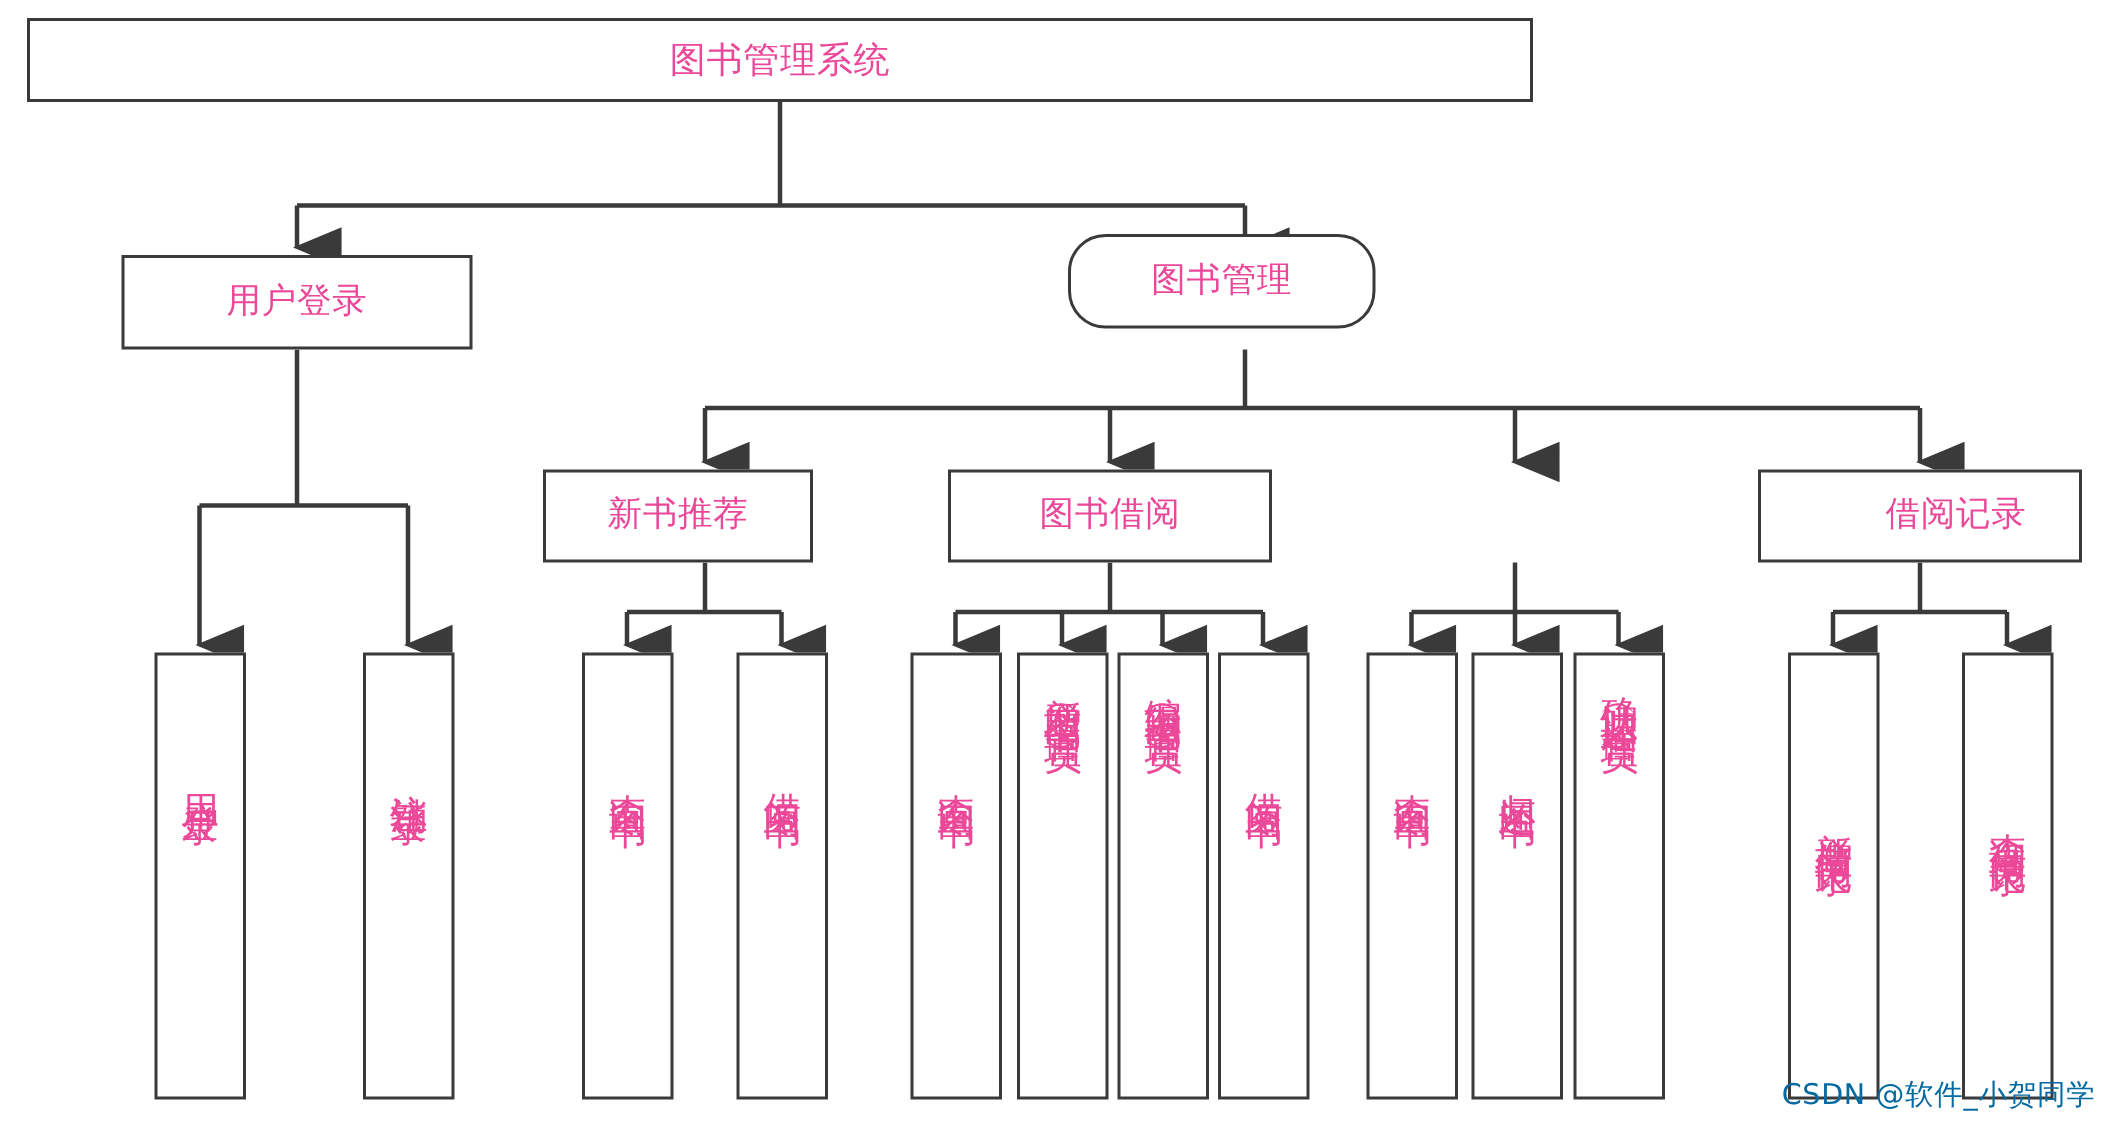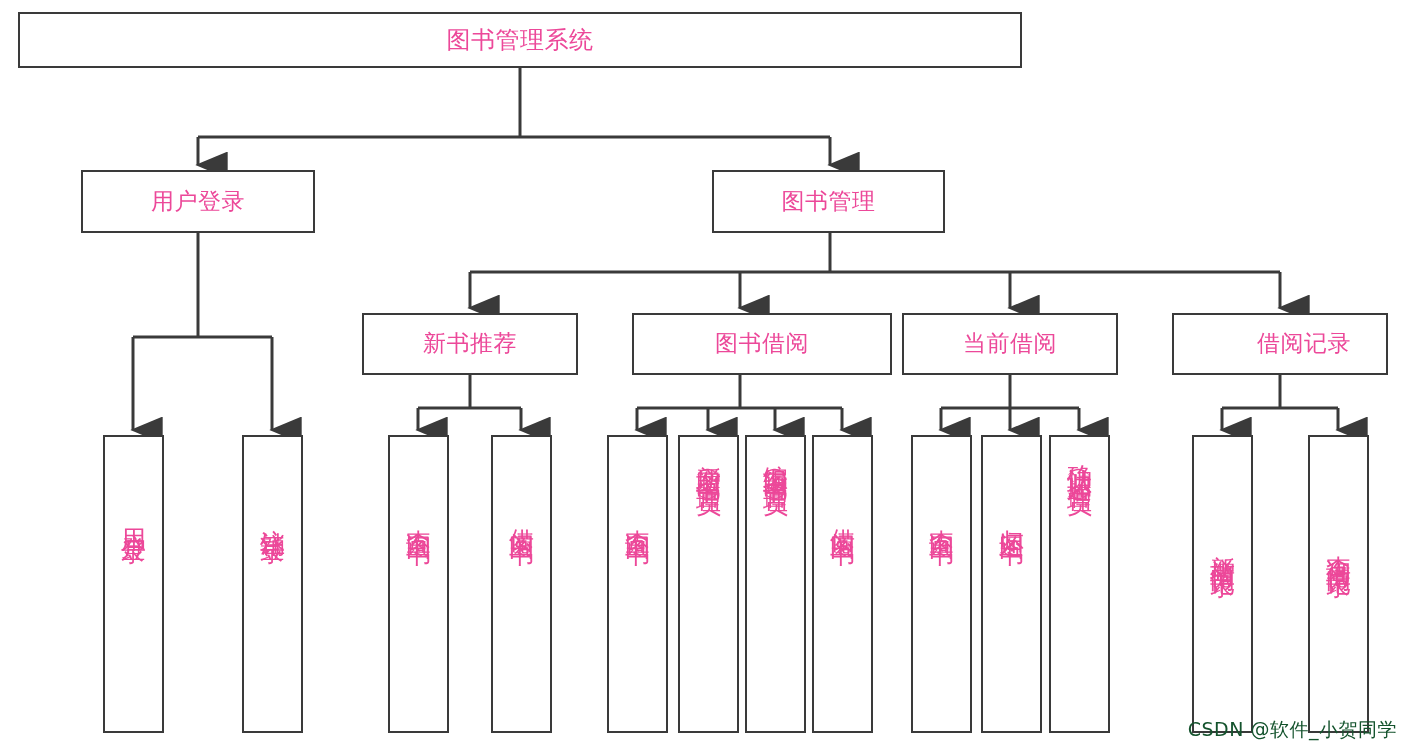--- a/index.html
+++ b/index.html
@@ -55,21 +55,21 @@
     max-height:100%;
   }
   .node.v.tall .lbl{ padding-top:0; }
   .node.v.mid .lbl{ padding-top:64px; }
   .node.v.low .lbl{ padding-top:90px; }
   .watermark{
     position:absolute;
     right:8px;
     bottom:4px;
     font-size:19px;
-    color:#14532d;
+    color:#0369a1;
     letter-spacing:0.5px;
     white-space:nowrap;
     user-select:none;
   }
 </style>
 </head>
 <body>
 
 <div id="stage">
 
@@ -123,32 +123,29 @@
     </g>
   </svg>
 
   <div class="node h root" style="left:18px;top:12px;width:1004px;height:56px;">
     <span class="lbl">图书管理系统</span>
   </div>
 
   <div class="node h" style="left:81px;top:170px;width:234px;height:63px;">
     <span class="lbl">用户登录</span>
   </div>
-  <div class="node h" style="left:712px;top:170px;width:233px;height:63px;">
+  <div class="node h" style="left:712px;top:156px;width:205px;height:63px;border-radius:25px;">
     <span class="lbl">图书管理</span>
   </div>
 
-  <div class="node h" style="left:362px;top:313px;width:216px;height:62px;">
+  <div class="node h" style="left:362px;top:313px;width:180px;height:62px;">
     <span class="lbl">新书推荐</span>
   </div>
-  <div class="node h" style="left:632px;top:313px;width:260px;height:62px;">
+  <div class="node h" style="left:632px;top:313px;width:216px;height:62px;">
     <span class="lbl">图书借阅</span>
-  </div>
-  <div class="node h" style="left:902px;top:313px;width:216px;height:62px;">
-    <span class="lbl">当前借阅</span>
   </div>
   <div class="node h" style="left:1172px;top:313px;width:216px;height:62px;padding-left:48px;">
     <span class="lbl">借阅记录</span>
   </div>
 
   <div class="node v mid" style="left:103px;top:435px;width:61px;height:298px;">
     <span class="lbl">用户登录</span>
   </div>
   <div class="node v mid" style="left:242px;top:435px;width:61px;height:298px;">
     <span class="lbl">注销登录</span>

